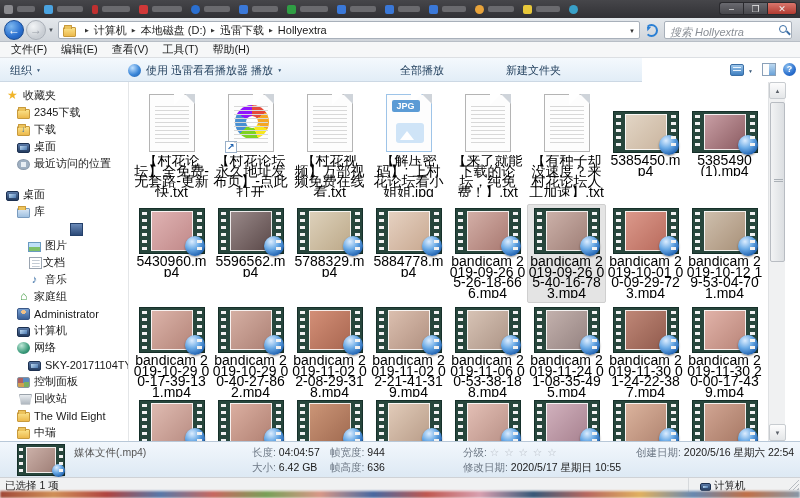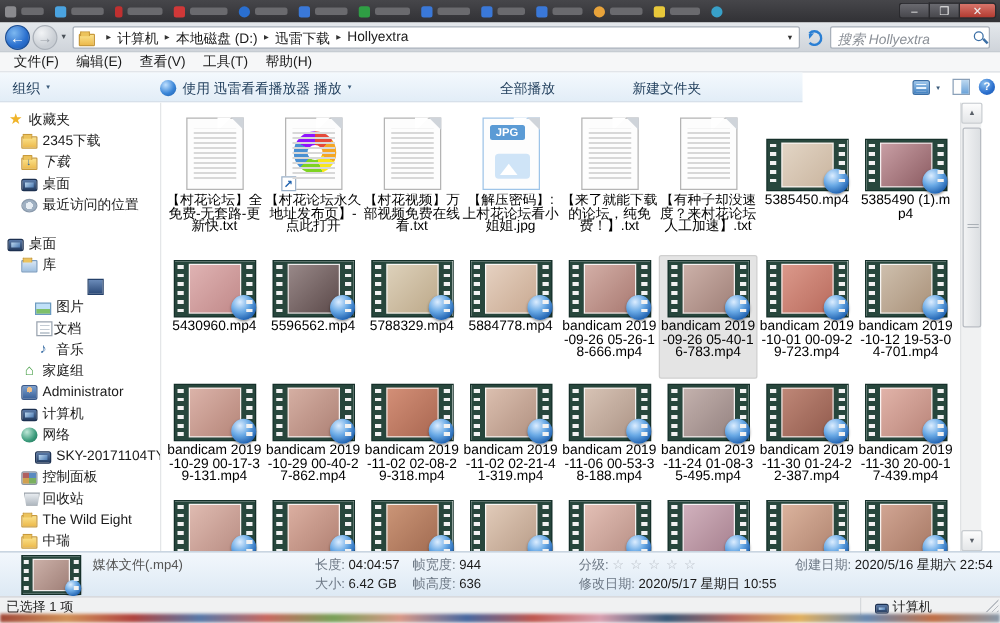--- a/index.html
+++ b/index.html
@@ -83,21 +83,21 @@
   .frow { position:absolute; left:2px; width:634px; display:flex; }
   .frow1 { top:5px; height:116px; }
   .frow2 { top:122px; height:99px; }
   .frow3 { top:221px; height:97px; }
   .frow4 { top:318px; height:41px; }
   .fitem { width:79px; flex:0 0 79px; display:flex; flex-direction:column; align-items:center; border:1px solid transparent; border-radius:2px; }
   .fitem.selected { background:#e4e4e4; border-color:#cfcfcf; }
   .icon-box { display:flex; align-items:flex-end; justify-content:center; }
   .frow1 .icon-box { height:64px; }
   .frow2 .icon-box,.frow3 .icon-box,.frow4 .icon-box { height:48px; }
-  .flabel { width:77px; margin-top:3px; font-size:11px; line-height:10.5px; color:#000; text-align:center; word-break:break-all; overflow:hidden; max-height:43px; }
+  .flabel { width:77px; margin-top:3px; font-size:14px; line-height:10.5px; color:#000; text-align:center; word-break:break-all; overflow:hidden; max-height:43px; }
 
   .fico-txt,.fico-jpg { position:relative; width:46px; height:58px; background:#fdfdfd; border:1px solid #b4b4b4; display:inline-block; }
   .fico-txt::after { content:""; position:absolute; left:5px; right:5px; top:8px; bottom:6px; background:repeating-linear-gradient(180deg,transparent 0 3px,#d8d8d8 3px 4px); }
   .page-corner { position:absolute; right:-1px; top:-1px; width:0; height:0; border-style:solid; border-width:0 10px 10px 0; border-color:transparent #cfd4da transparent transparent; }
   .page-corner::after { content:""; position:absolute; left:-11px; top:0; width:0; height:0; border-style:solid; border-width:11px 11px 0 0; border-color:#fff transparent transparent transparent; }
   .pinwheel { position:absolute; left:6px; top:10px; width:34px; height:34px; border-radius:50%; background:conic-gradient(#e5493a 0 55deg,#f5a623 55deg 115deg,#f8e71c 115deg 160deg,#7ed321 160deg 225deg,#4a90d2 225deg 300deg,#9013fe 300deg 360deg); }
   .pinwheel::after { content:""; position:absolute; left:11px; top:11px; width:12px; height:12px; border-radius:50%; background:#fff; }
   .sc-arrow { position:absolute; left:-4px; bottom:-2px; width:12px; height:12px; background:#fff; border:1px solid #9ab0c8; color:#1a5fae; font-size:9px; line-height:11px; text-align:center; font-weight:bold; }
   .jpg-badge { position:absolute; left:5px; top:5px; background:#5b9bd5; color:#fff; font-size:9px; font-weight:bold; padding:1px 5px; border-radius:2px; }
   .jpg-glyph { position:absolute; left:9px; bottom:8px; width:28px; height:20px; background:#cfe4f7; border-radius:3px; }
@@ -272,21 +272,21 @@
 <div id="main">
   <div id="sidebar">
       <div class="side-item" style="padding-left: 6px;">
         <span class="si si-star">★</span>
         <span>收藏夹</span>
       </div>
       <div class="side-item" style="padding-left: 17px;">
         <span class="si si-folder"></span>
         <span>2345下载</span>
       </div>
-      <div class="side-item" style="padding-left: 17px; font-style: italic;">
+      <div class="side-item" style="padding-left: 17px;">
         <span class="si si-folder-dl"></span>
         <span>下载</span>
       </div>
       <div class="side-item" style="padding-left: 17px;">
         <span class="si si-desktop"></span>
         <span>桌面</span>
       </div>
       <div class="side-item" style="padding-left: 17px;">
         <span class="si si-recent"></span>
         <span>最近访问的位置</span>

